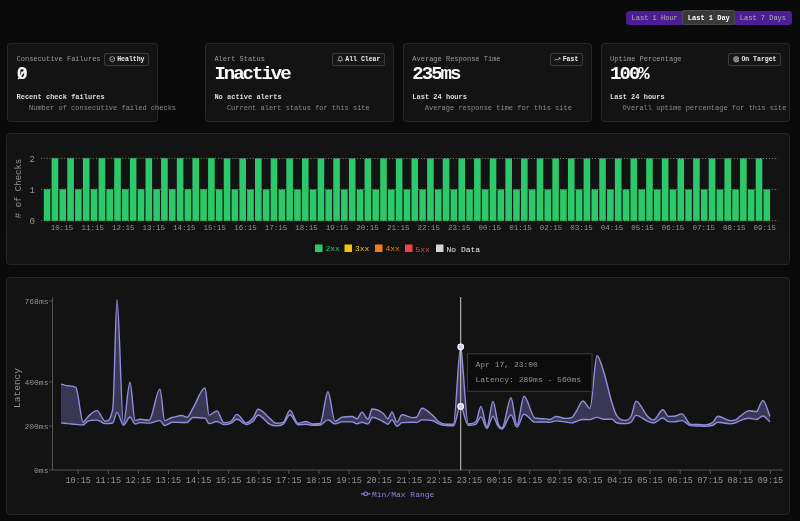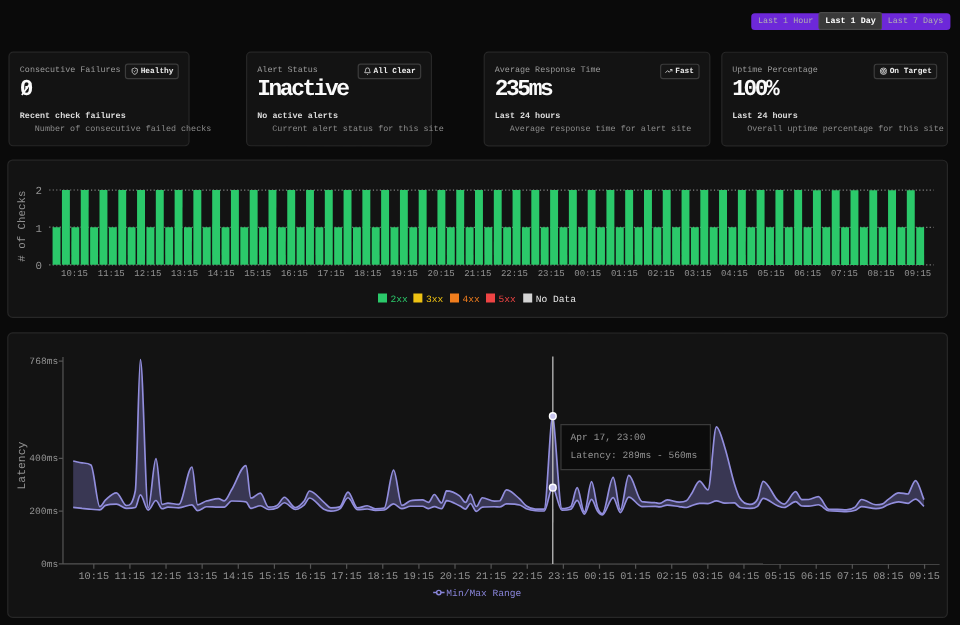--- a/index.html
+++ b/index.html
@@ -9,21 +9,21 @@
   border:1px solid #272727; border-radius:4px; }
 .card .title { position:absolute; left:8.5px; top:10.5px; font-size:7px; color:#9a9a9a; }
 .card .value { position:absolute; left:8.5px; top:19px; font-size:19px; letter-spacing:-2px; font-weight:bold; color:#fafafa; }
 .card .sub { position:absolute; left:8.5px; top:48.5px; font-size:7px; font-weight:bold; color:#dcdcdc;text-align:center; }
 .card .desc { position:absolute; left:21px; top:60px; font-size:7px; color:#8a8a8a;text-align:center; }
 .card > * { white-space:nowrap; }
 .badge { position:absolute; top:9px; height:12.5px; border:1px solid #3c3c3c; border-radius:2.5px;
   background:#161616; font-size:6.5px; color:#ededed; font-weight:bold; display:flex; align-items:center;
   padding:0 3.5px; gap:2px; white-space:nowrap; }
 .badge svg { width:6.5px; height:6.5px; }
-#seg { position:absolute; top:10.5px; right:8px; height:14.5px; background:#6d28d9;
+#seg { position:absolute; top:10.5px; right:8px; height:14.5px; background:#4c1d95;
   border-radius:3px; display:flex; align-items:center; padding:0 1.5px; }
 #seg .s { font-size:7px; color:#b0b0b0; padding:2.5px 4.5px; border-radius:2px; }
 #seg .s.on { background:#393939; color:#ffffff; font-weight:bold; border:1px solid #4a4a4a; }
 .tick { font-size:7.5px; fill:#929292; font-family:"Liberation Mono",monospace; }
 .tick2 { font-size:8px; fill:#929292; font-family:"Liberation Mono",monospace; }
 .tickx { font-size:8.5px; fill:#929292; font-family:"Liberation Mono",monospace; }
 .ticky { font-size:9px; fill:#929292; font-family:"Liberation Mono",monospace; }
 .leg { font-size:8px; font-family:"Liberation Mono",monospace; }
 .axis { stroke:#555; stroke-width:1; }
 .grid { stroke:#b5b5b5; stroke-width:1; stroke-dasharray:1 1.9; opacity:.7; }
@@ -44,40 +44,40 @@
           <path d="m9 12 2 2 4-4"></path>
         </svg>Healthy</div>
   <div class="value">0</div>
   <svg style="position:absolute;left:7px;top:22.5px;" width="14" height="14" viewBox="0 0 14 14">
         <line x1="3.2" y1="12.2" x2="10.8" y2="1.8" stroke="#fafafa" stroke-width="1.5"></line>
       </svg>
   <div class="sub">Recent check failures</div>
   <div class="desc">Number of consecutive failed checks</div>
 </div>
 
-<div class="card" style="left:204.9px;width:155px;padding-left:20px;">
+<div class="card" style="left:204.9px;width:189px;padding-left:20px;">
   <div class="title">Alert Status</div>
   <div class="badge" style="right:8px;"><svg viewBox="0 0 24 24" fill="none" stroke="#ededed" stroke-width="2.4">
           <path d="M10.268 21a2 2 0 0 0 3.464 0"></path>
           <path d="M3.262 15.326A1 1 0 0 0 4 17h16a1 1 0 0 0 .74-1.673C19.41 13.956 18 12.499 18 8A6 6 0 0 0 6 8c0 4.499-1.411 5.956-2.738 7.326"></path>
         </svg>All Clear</div>
   <div class="value">Inactive</div>
   <div class="sub">No active alerts</div>
   <div class="desc">Current alert status for this site</div>
 </div>
 
 <div class="card" style="left:402.8px;width:189px;">
   <div class="title">Average Response Time</div>
   <div class="badge" style="right:8px;"><svg viewBox="0 0 24 24" fill="none" stroke="#ededed" stroke-width="2.4">
           <path d="M16 7h6v6"></path>
           <path d="m22 7-8.5 8.5-5-5L2 17"></path>
         </svg>Fast</div>
   <div class="value">235ms</div>
   <div class="sub">Last 24 hours</div>
-  <div class="desc">Average response time for alert site</div>
+  <div class="desc">Average response time for this site</div>
 </div>
 
 <div class="card" style="left:600.6px;width:189.4px;">
   <div class="title">Uptime Percentage</div>
   <div class="badge" style="right:8px;"><svg viewBox="0 0 24 24" fill="none" stroke="#ededed" stroke-width="2.4">
           <circle cx="12" cy="12" r="10"></circle>
           <circle cx="12" cy="12" r="6"></circle>
           <circle cx="12" cy="12" r="2"></circle>
         </svg>On Target</div>
   <div class="value">100%</div>

